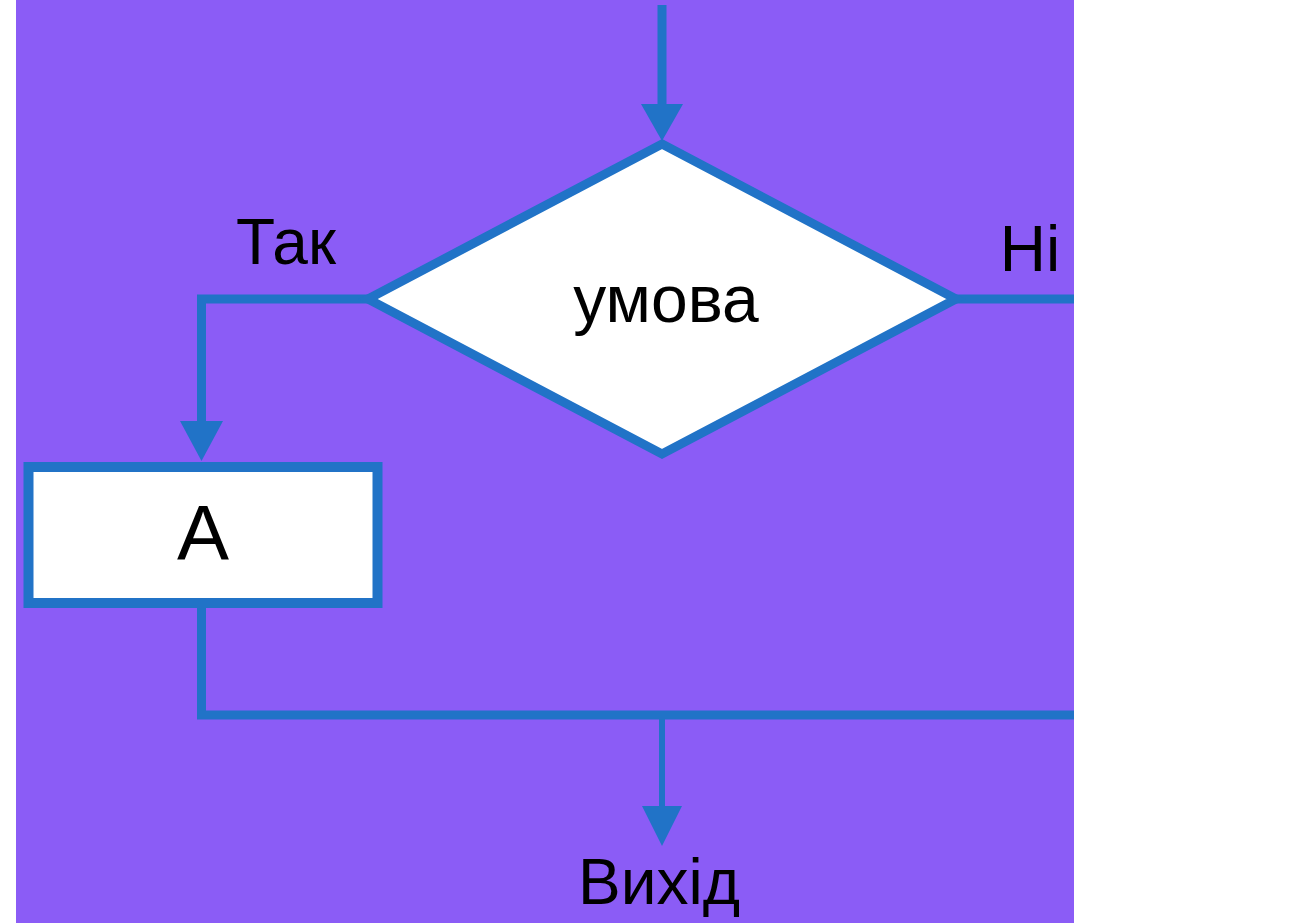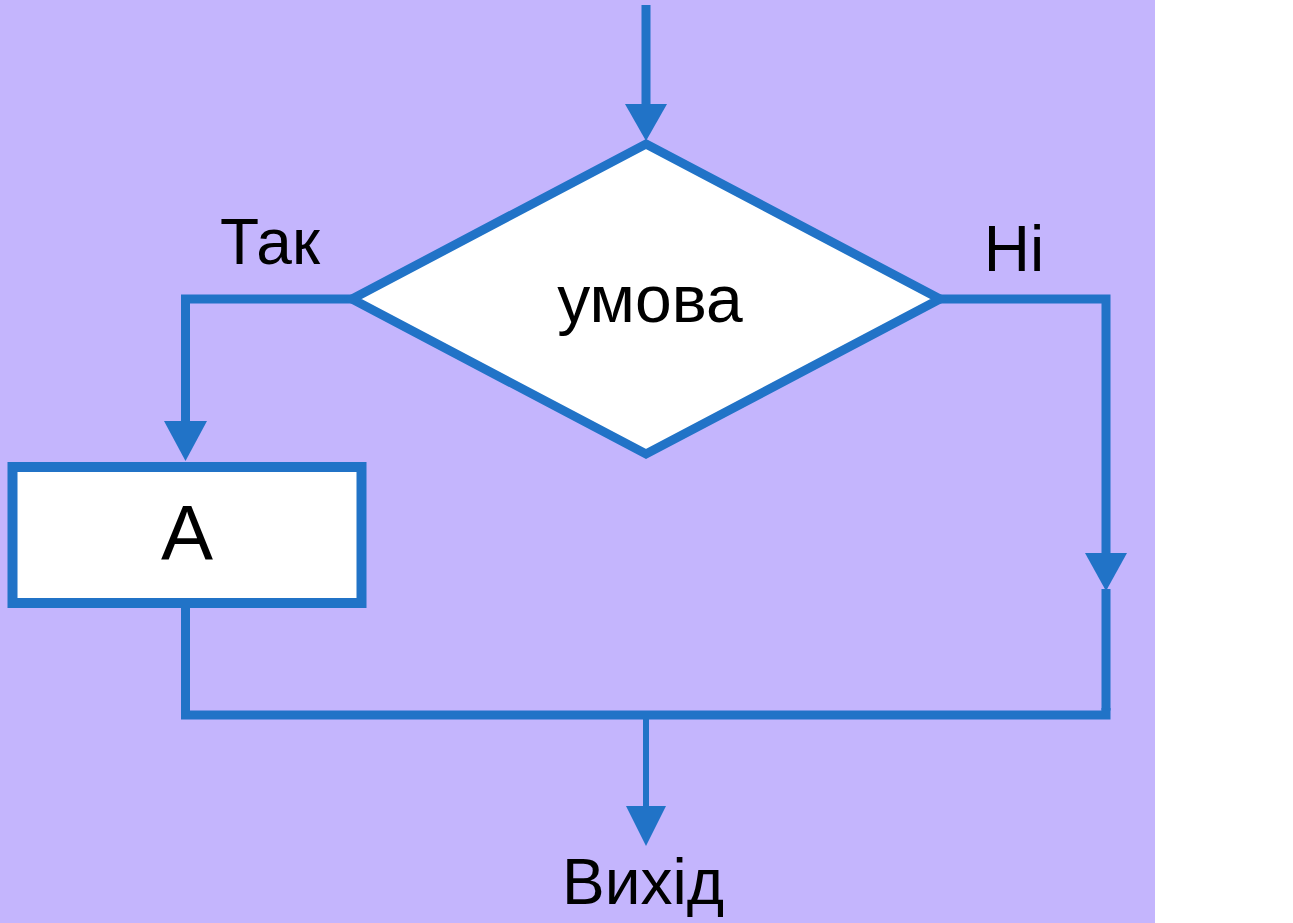--- a/index.html
+++ b/index.html
@@ -6,24 +6,25 @@
     --accent: #2173C7;
     --label-color: #000000;
   }
   html, body {
     margin: 0;
     padding: 0;
     background: #ffffff;
   }
   .canvas {
     position: relative;
-    width: 1155px;
+    width: 1058px;
     height: 923px;
-    background: #c4b5fd;
+    background: #8b5cf6;
     overflow: hidden;
+    margin-left: 16px;
   }
   svg { display: block; }
   .connector {
     stroke: var(--accent);
     fill: none;
     stroke-width: 9;
     stroke-linejoin: miter;
     stroke-linecap: butt;
   }
   .connector--thin { stroke-width: 6; }

